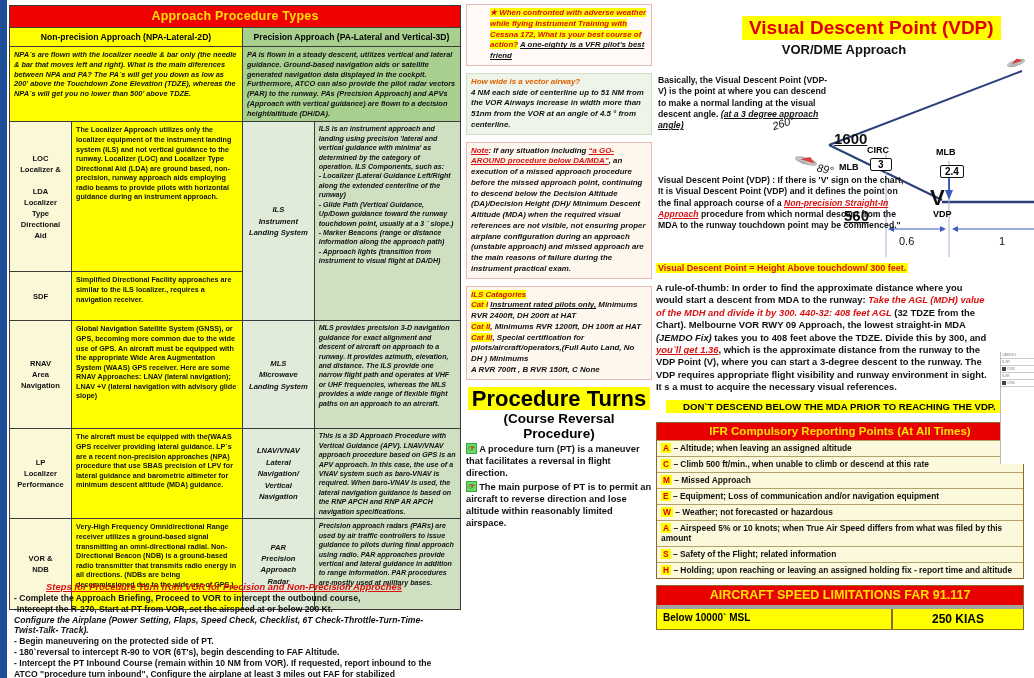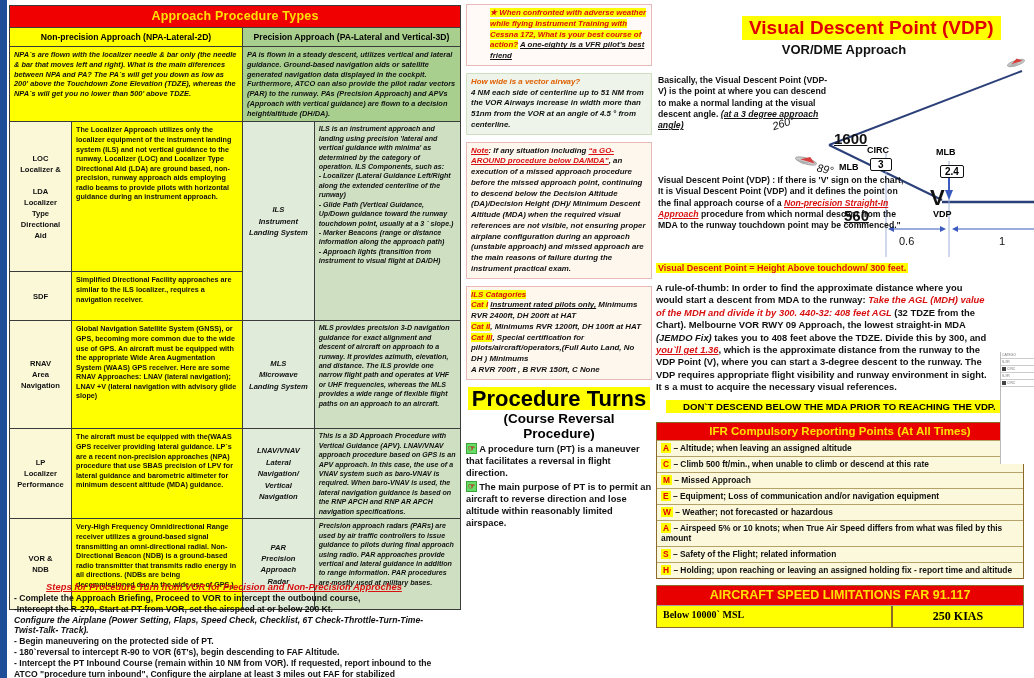--- a/index.html
+++ b/index.html
@@ -137,21 +137,21 @@
 
   
   .ifr { margin:8px 0 0 2px; width:368px; border:1px solid #8a6b2a; }
   .ifr-title { background:#e80000; color:#ffe000; text-align:center; font-weight:bold; font-size:11.5px; padding:2px 0 3px 0; }
   .ifr-row { background:#fcf8dc; border-top:1px solid #b5a268; font-size:8.4px; font-weight:bold; color:#111; padding:2.5px 4px; }
   .ifr-key { background:#ffff00; color:#e00000; font-weight:bold; padding:0 2px; }
 
   
   .spd { margin:6px 0 0 2px; width:368px; border:1px solid #8a6b2a; }
   .spd-title { background:#e80000; color:#ffe000; text-align:center; font-weight:bold; font-size:12.5px; padding:2px 0 3px 0; }
-  .spd-row { display:flex; border-top:1px solid #a3a3a3;font-family:Liberation Serif, serif; }
+  .spd-row { display:flex; border-top:4px solid #a3a3a3; }
   .spd-c1 { width:236px; background:#ffff00; font-size:10px; font-weight:bold; padding:3px 6px; border-right:2px solid #8a6b2a; }
   .spd-c2 { width:130px; background:#ffff00; font-size:12px; font-weight:bold; text-align:center; padding:3px 4px; }
 
   
   .chart-frag { position:absolute; left:1000px; top:352px; width:34px; height:112px;
     border-left:1px solid #bbb; background:#fff; }
   .chart-frag div { font-size:3.4px; color:#777; border-bottom:1px solid #ccc; padding:1px 1px; }
   .frag-sq { display:inline-block; width:4px; height:4px; background:#444; margin-right:1px; vertical-align:-1px; }
 </style>
 </head>

